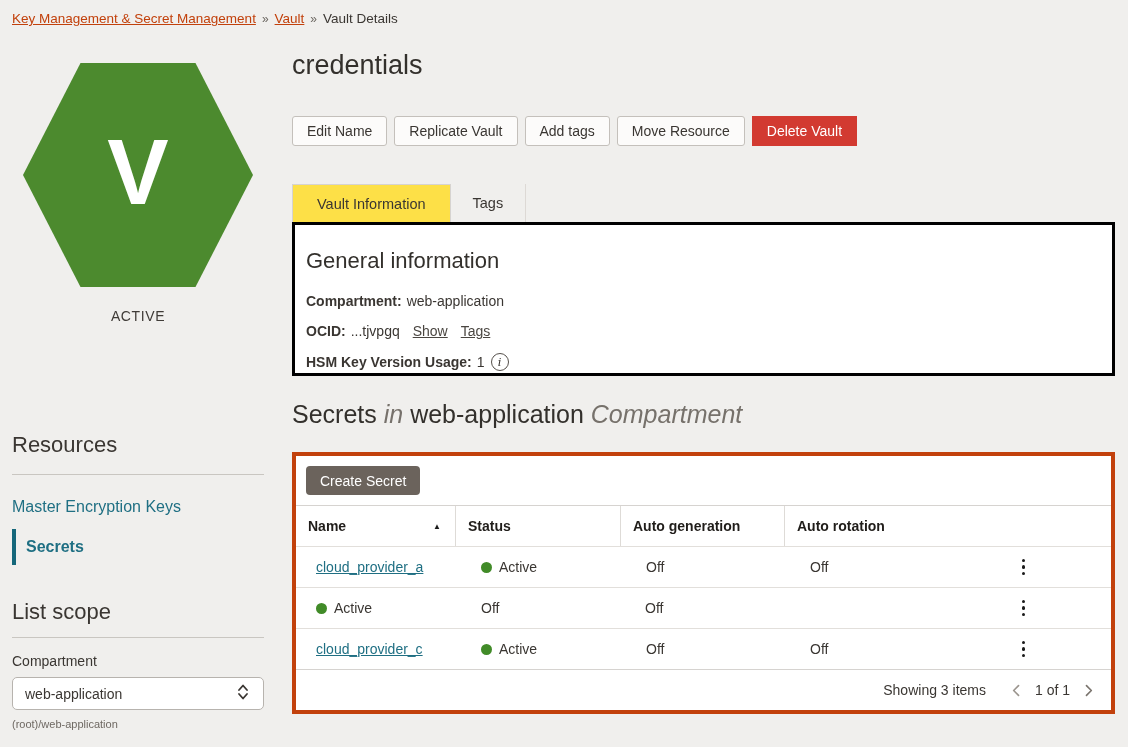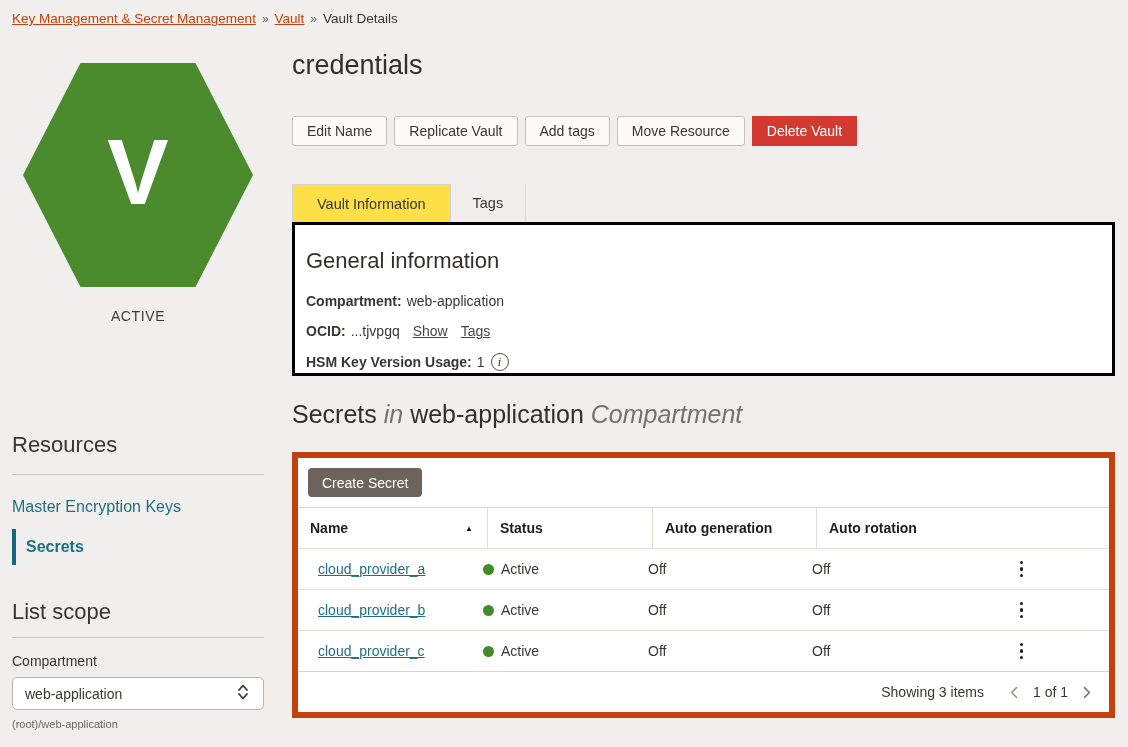--- a/index.html
+++ b/index.html
@@ -73,29 +73,29 @@
   .info-icon {
     display: inline-flex; width: 18px; height: 18px; border: 1px solid #55504b; border-radius: 50%;
     align-items: center; justify-content: center; margin-left: 6px;
     font-family: "DejaVu Serif", serif; font-style: italic; font-size: 11.5px; color: #3a3632; cursor: pointer;
   }
 
   
   .secrets-heading { margin-top: 24px; font-size: 25px; font-weight: 400; color: #33302c; }
   .secrets-heading em { color: #76716b; font-style: italic; }
 
-  .table-card { margin-top: 23px; background: #fff; border: 6px solid #c2410c; }
+  .table-card { margin-top: 23px; background: #fff; border: 4px solid #c2410c; }
   .toolbar { padding: 10px; }
   .btn-create {
     height: 29px; padding: 0 14px; font-size: 14px; font-family: inherit;
     background: #6b635c; color: #fff; border: none; border-radius: 4px; cursor: pointer;
   }
   .thead { display: flex; border-top: 1px solid #d6d3d0; height: 41px; font-weight: 700; font-size: 14px; color: #201d1a; }
   .th { display: flex; align-items: center; padding-left: 12px; border-right: 1px solid #dedbd7; }
-  .th.c-name { width: 190px; justify-content: space-between; padding-right: 14px; }
+  .th.c-name { width: 160px; justify-content: space-between; padding-right: 14px; }
   .th.c-status { width: 165px; }
   .th.c-gen { width: 164px; }
   .th.c-rot { flex: 1; border-right: none; }
   .sort-arrow { font-size: 8px; color: #1a1a1a; }
   .trow { display: flex; height: 41px; border-top: 1px solid #e2dfdb; font-size: 14px; align-items: stretch; }
   .td { display: flex; align-items: center; padding-left: 20px; }
   .td.c-name { width: 165px; }
   .td.c-status { width: 165px; }
   .td.c-gen { width: 164px; }
   .td.c-rot { flex: 1; justify-content: space-between; padding-right: 80px; }
@@ -216,23 +216,20 @@
             <span>Off</span>
             <button class="kebab">
               <i></i>
               <i></i>
               <i></i>
             </button>
           </div>
       </div>
 
       <div class="trow">
-        <div class="td c-name">
-            <a>cloud_provider_b</a>
-          </div>
         <div class="td c-status">
             <span class="status-dot"></span>
             <span>Active</span>
           </div>
         <div class="td c-gen">Off</div>
         <div class="td c-rot">
             <span>Off</span>
             <button class="kebab">
               <i></i>
               <i></i>

